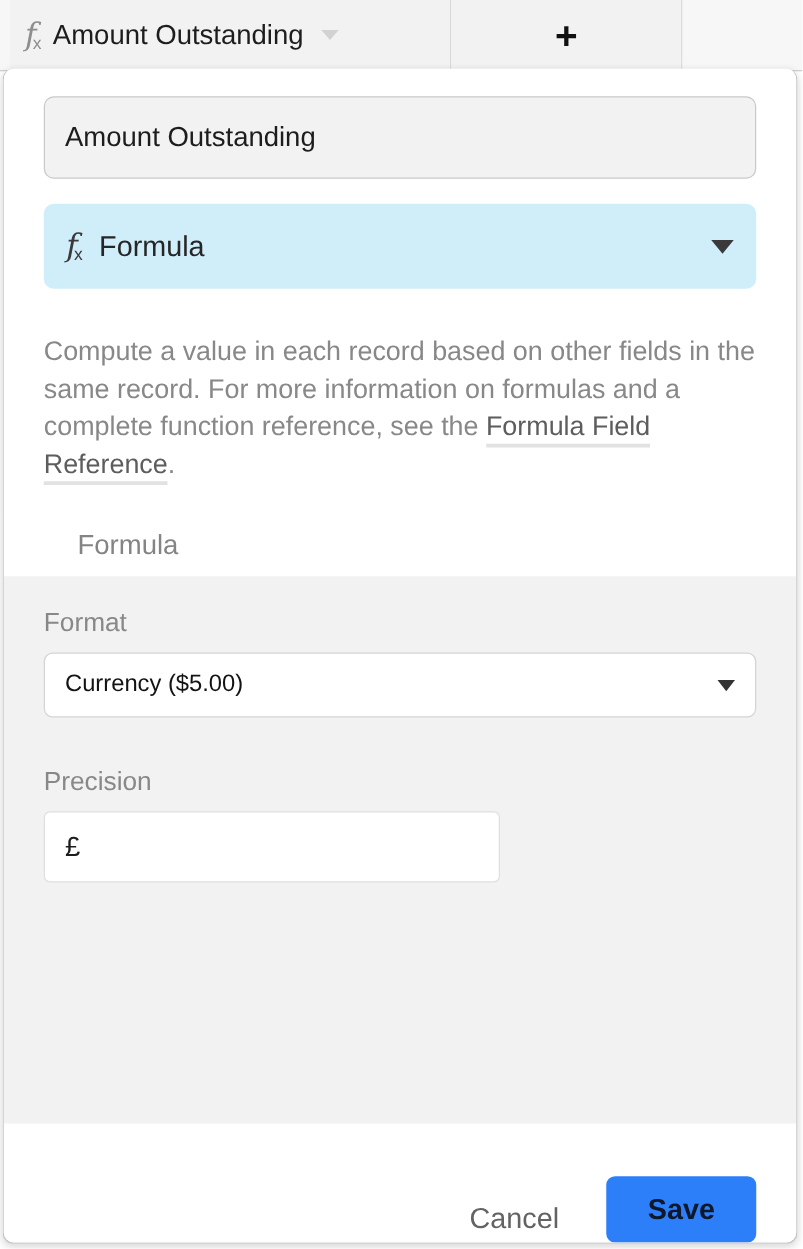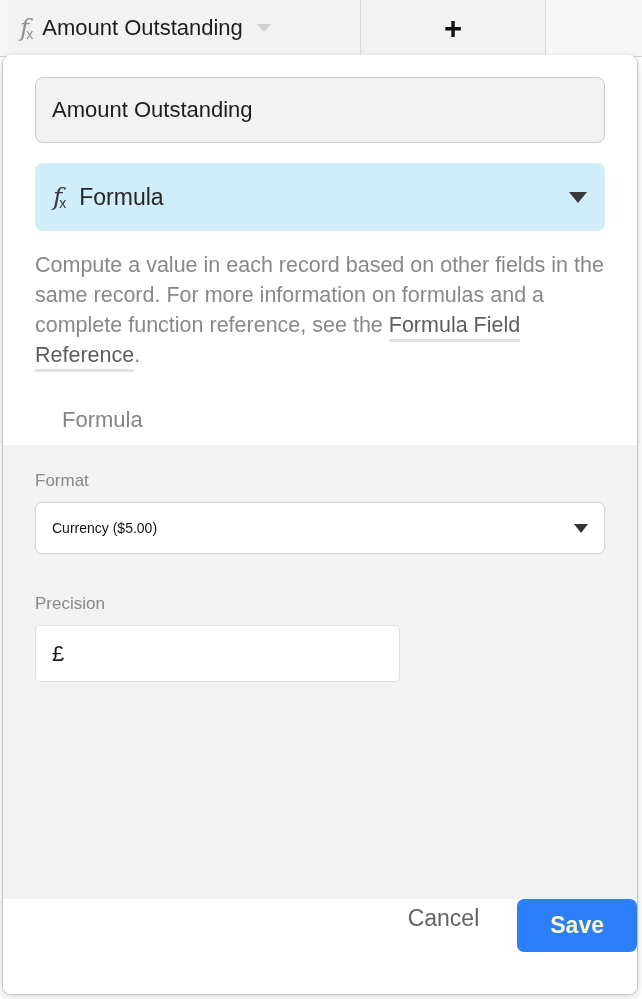--- a/index.html
+++ b/index.html
@@ -144,21 +144,21 @@
     flex: 1;
   }
   .tri-down {
     width: 0; height: 0;
     border-left: 9px solid transparent;
     border-right: 9px solid transparent;
     border-top: 11px solid #3a3a3a;
   }
 
   .desc {
-    margin-top: 19px;
+    margin-top: 35px;
     font-size: 21.5px;
     line-height: 30px;
     color: #888888;
   }
   .desc .link {
     color: #5d5d5d;
     text-decoration: none;
     border-bottom: 3px solid #e2e2e2;
     padding-bottom: 2px;
     cursor: pointer;
@@ -182,41 +182,41 @@
   .tab.inactive { color: #848484; background: transparent; }
   .tab.active   { color: #3b3b3b; background: #f2f2f2; }
 
   
   .fmt-body {
     background: #f2f2f2;
     padding: 26px 32px 0 32px;
     flex: 1;
   }
   .fmt-label {
-    font-size: 17px;
+    font-size: 21px;
     color: #888888;
     margin-bottom: 11px;
   }
   .fmt-label.spaced { margin-top: 40px; }
 
   .fmt-select {
     width: 100%;
     height: 52px;
     box-sizing: border-box;
     background: #ffffff;
     border: 1px solid #d4d4d4;
     border-radius: 7px;
     display: flex;
     align-items: center;
     padding: 0 16px;
     cursor: pointer;
   }
   .fmt-select .val {
     flex: 1;
-    font-size: 14px;
+    font-size: 19px;
     color: #131313;
   }
   .tri-sm {
     width: 0; height: 0;
     border-left: 7px solid transparent;
     border-right: 7px solid transparent;
     border-top: 9px solid #333;
   }
 
   .symbol-input {
@@ -231,37 +231,38 @@
     color: #1d1d1d;
     padding: 0 16px;
     outline: none;
   }
 
   
   .footer {
     background: #ffffff;
     height: 95px;
     display: flex;
-    align-items: flex-start;
+    align-items: flex-end;
     justify-content: flex-end;
+    padding-right: 32px;
     gap: 34px;
   }
   .btn-cancel {
     font-size: 23px;
     color: #636363;
     background: none;
     border: none;
     font-family: "Liberation Sans", sans-serif;
     cursor: pointer;
     padding: 6px 4px;
   }
   .btn-save {
     font-size: 23px;
     font-weight: 700;
-    color: #fef9c3;
+    color: #0f172a;
     background: #2d7ff9;
     border: none;
     border-radius: 7px;
     font-family: "Liberation Sans", sans-serif;
     padding: 13px 33px;
     cursor: pointer;
   }
 </style>
 </head>
 <body>

